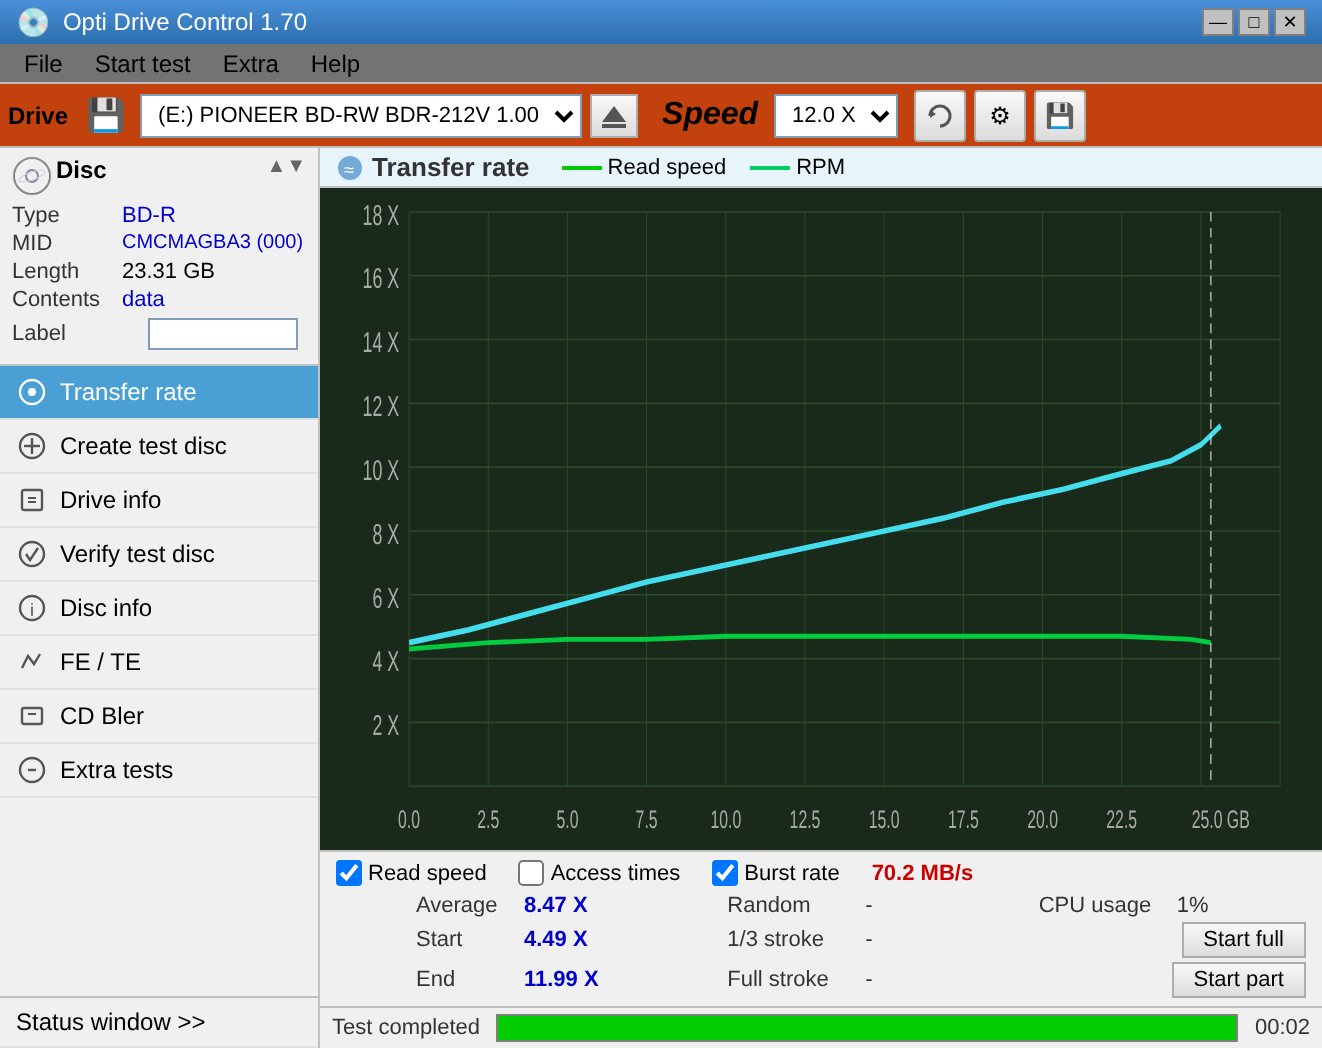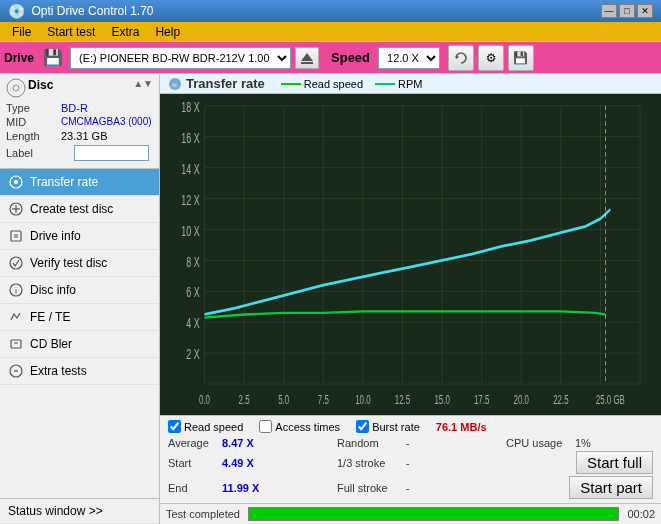--- a/index.html
+++ b/index.html
@@ -6,29 +6,29 @@
     body { font-family: 'Segoe UI', Tahoma, Geneva, Verdana, sans-serif; font-size: 12px; background: #f0f0f0; width: 661px; height: 524px; overflow: hidden; }
 
     
     .title-bar { background: linear-gradient(to bottom, #4a90d9, #2c6fad); color: white; height: 22px; display: flex; align-items: center; padding: 0 8px; font-size: 12px; font-weight: normal; }
     .title-bar-title { flex: 1; font-size: 12px; }
     .title-bar-controls { display: flex; gap: 2px; }
     .title-btn { width: 16px; height: 14px; background: #c0c0c0; border: 1px solid #808080; display: flex; align-items: center; justify-content: center; font-size: 9px; cursor: pointer; color: #000; }
     .title-btn.close { background: #c0c0c0; }
 
     
-    .menu-bar { background: #eab308; height: 20px; display: flex; align-items: center; border-bottom: 1px solid #c0c0c0; padding: 0 4px; }
+    .menu-bar { background: #737373; height: 20px; display: flex; align-items: center; border-bottom: 1px solid #c0c0c0; padding: 0 4px; }
     .menu-item { padding: 2px 8px; cursor: pointer; font-size: 12px; }
 
     
-    .toolbar { background: #ec4899; height: 32px; display: flex; align-items: center; border-bottom: 1px solid #c0c0c0; padding: 0 4px; gap: 4px; }
+    .toolbar { background: #c2410c; height: 32px; display: flex; align-items: center; border-bottom: 1px solid #c0c0c0; padding: 0 4px; gap: 4px; }
     .toolbar-label { font-size: 12px; font-weight: bold; margin-right: 4px; }
     .drive-select { height: 22px; border: 1px solid #7f9db9; background: white; font-size: 11px; padding: 0 4px; min-width: 220px; }
     .eject-btn { width: 24px; height: 22px; background: linear-gradient(to bottom, #f8f8f8, #dcdcdc); border: 1px solid #adadad; display: flex; align-items: center; justify-content: center; cursor: pointer; }
-    .speed-label { font-size: 13px; font-weight: bold; margin-left: 8px; margin-right: 4px; }
+    .speed-label { font-size: 16px; font-weight: bold; margin-left: 8px; margin-right: 4px; font-style: italic; }
     .speed-select { height: 22px; border: 1px solid #7f9db9; background: white; font-size: 11px; padding: 0 4px; min-width: 60px; }
     .toolbar-icon-btn { width: 26px; height: 26px; background: linear-gradient(to bottom, #f8f8f8, #dcdcdc); border: 1px solid #adadad; display: flex; align-items: center; justify-content: center; cursor: pointer; border-radius: 2px; }
 
     
     .main-layout { display: flex; height: calc(524px - 74px); }
 
     
     .sidebar { width: 160px; min-width: 160px; background: #f0f0f0; border-right: 1px solid #c0c0c0; display: flex; flex-direction: column; }
 
     
@@ -63,27 +63,27 @@
     .legend-color { width: 20px; height: 2px; }
 
     
     .chart-container { flex: 1; background: #1a2a1a; position: relative; overflow: hidden; padding: 4px 16px 0 0; }
 
     
     .stats-area { background: #f0f0f0; border-top: 1px solid #c0c0c0; padding: 4px 8px; }
     .stats-checkboxes { display: flex; gap: 16px; margin-bottom: 4px; align-items: center; font-size: 11px; }
     .checkbox-item { display: flex; align-items: center; gap: 3px; }
     .burst-val { color: #cc0000; font-weight: bold; }
-    .stats-grid { display: grid; grid-template-columns: 1fr 1fr 1fr; gap: 2px 22px; font-size: 11px; }
+    .stats-grid { display: grid; grid-template-columns: 1fr 1fr 1fr; gap: 2px 22px; font-size: 11px; margin-left: 40px; }
     .stat-row { display: flex; align-items: center; gap: 4px; }
     .stat-label { width: 50px; color: #333; }
     .stat-value { color: #0000cc; font-weight: bold; width: 45px; }
     .stat-label2 { width: 65px; color: #333; }
     .stat-value2 { color: #333; width: 30px; }
-    .start-btn { background: linear-gradient(to bottom, #f8f8f8, #dcdcdc); border: 1px solid #adadad; padding: 2px 10px; cursor: pointer; font-size: 15px; }
+    .start-btn { background: linear-gradient(to bottom, #f8f8f8, #dcdcdc); border: 1px solid #adadad; padding: 2px 10px; cursor: pointer; font-size: 11px; }
 
     
     .progress-area { background: #f0f0f0; border-top: 1px solid #c0c0c0; padding: 3px 6px; display: flex; align-items: center; gap: 8px; font-size: 11px; }
     .progress-bar-outer { flex: 1; height: 14px; background: #c0c0c0; border: 1px solid #808080; }
     .progress-bar-inner { height: 100%; background: #00cc00; }
     .progress-time { color: #333; font-size: 11px; }
     .status-text { color: #333; font-size: 11px; }
 
     
     svg { display: block; }
@@ -159,20 +159,24 @@
         <span class="disc-key">Type</span>
         <span class="disc-val">BD-R</span>
       </div>
       <div class="disc-row">
         <span class="disc-key">MID</span>
         <span class="disc-val" style="font-size:10px;">CMCMAGBA3 (000)</span>
       </div>
       <div class="disc-row">
         <span class="disc-key">Length</span>
         <span class="disc-val-black">23.31 GB</span>
+      </div>
+      <div class="disc-row">
+        <span class="disc-key">Contents</span>
+        <span class="disc-val">data</span>
       </div>
       <div class="disc-row" style="align-items:center;gap:41px;">
         <span class="disc-key">Label</span>
         <input class="label-input" type="text" value="" style="">
         <button class="label-btn" title="Browse">🖼</button>
       </div>
     </div>
 
     <div class="nav-items">
       <div class="nav-item active">
@@ -343,21 +347,21 @@
           <span>Read speed</span>
         </label>
         <label class="checkbox-item">
           <input type="checkbox" style="">
           <span>Access times</span>
         </label>
         <label class="checkbox-item">
           <input type="checkbox" checked="" style="">
           <span>Burst rate</span>
         </label>
-        <span class="burst-val">76.1 MB/s</span>
+        <span class="burst-val">70.2 MB/s</span>
       </div>
       <div class="stats-grid">
 
         <div class="stat-row">
           <span class="stat-label">Average</span>
           <span class="stat-value">8.47 X</span>
         </div>
         <div class="stat-row">
           <span class="stat-label2">Random</span>
           <span class="stat-value2">-</span>

